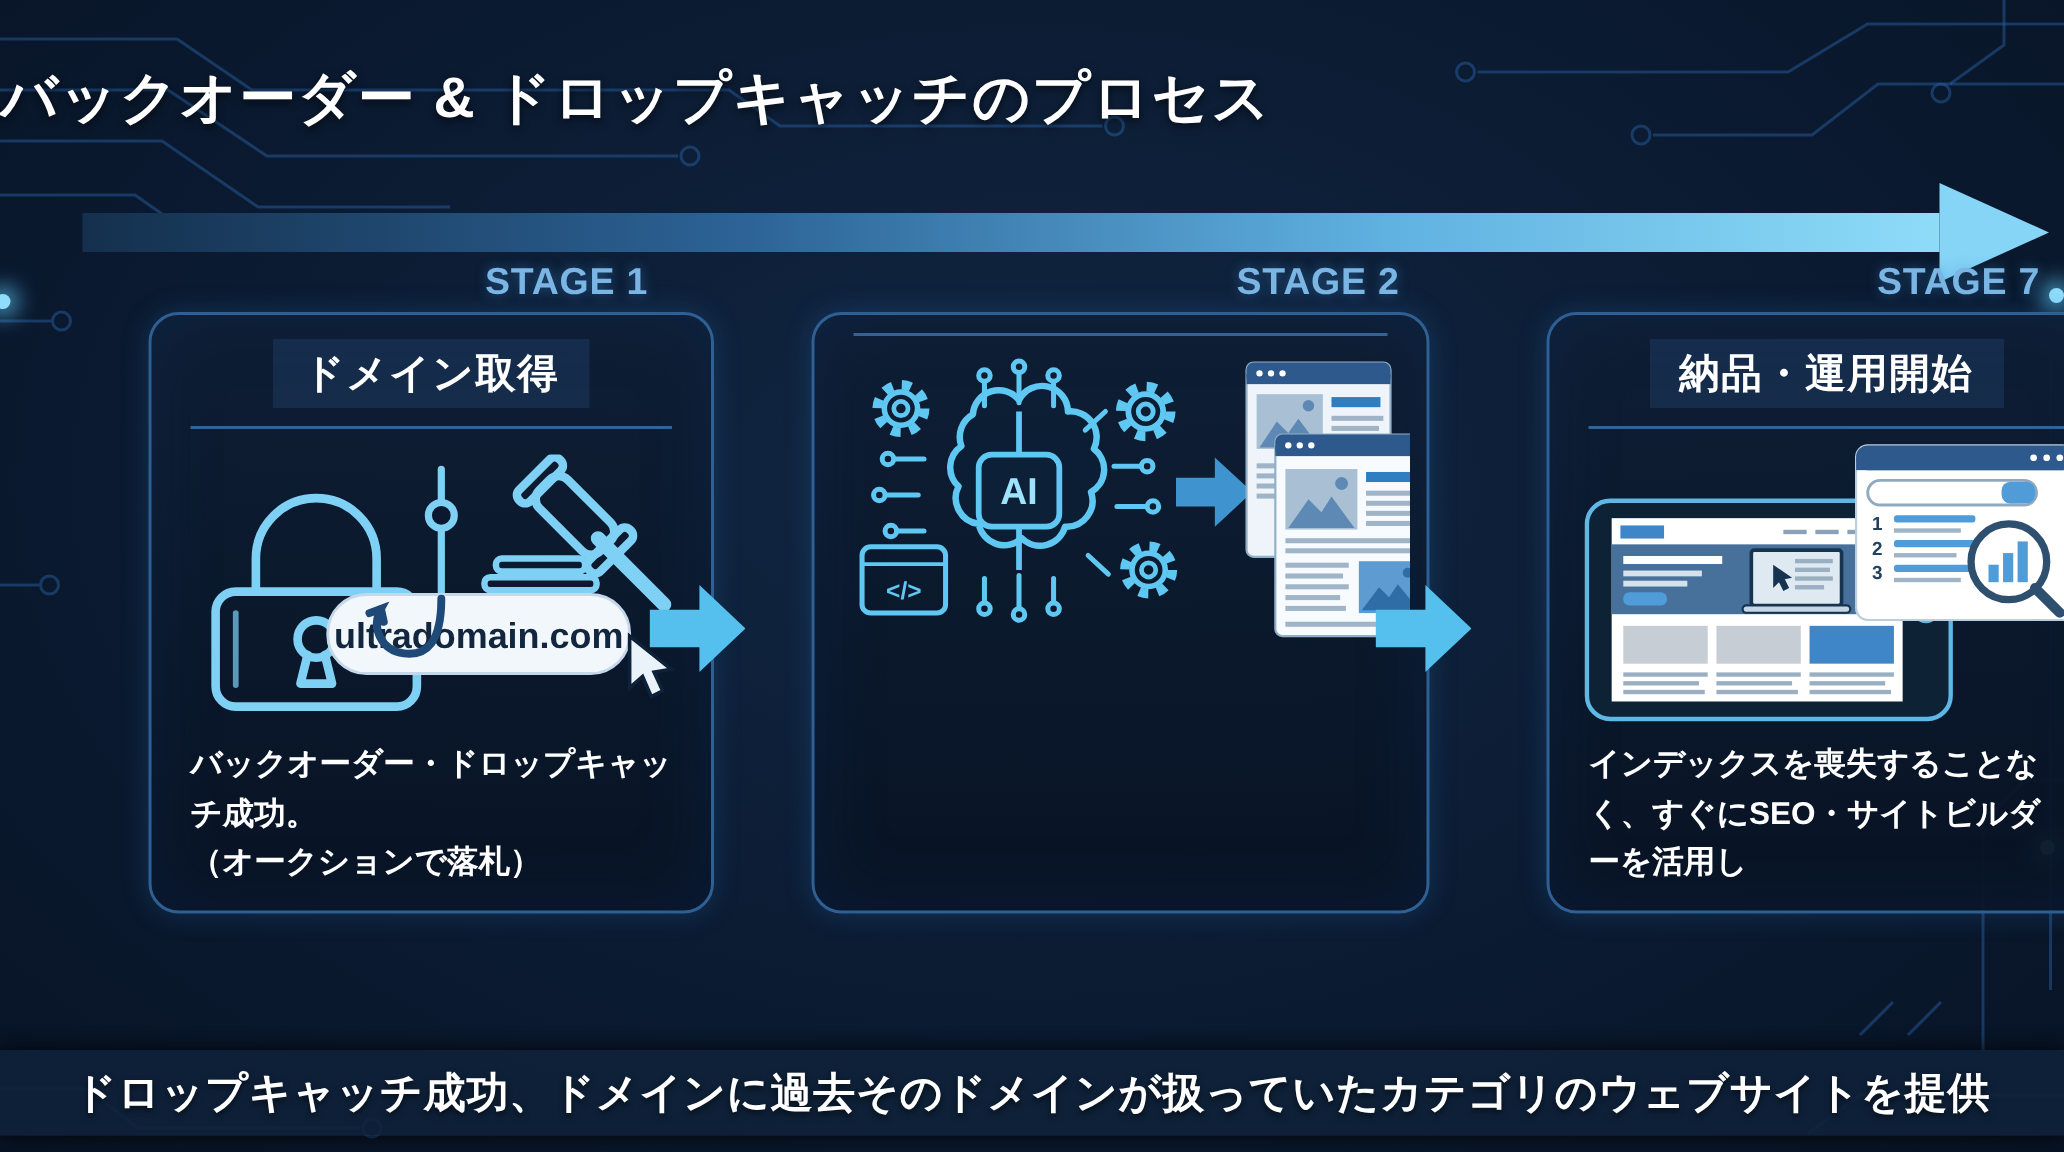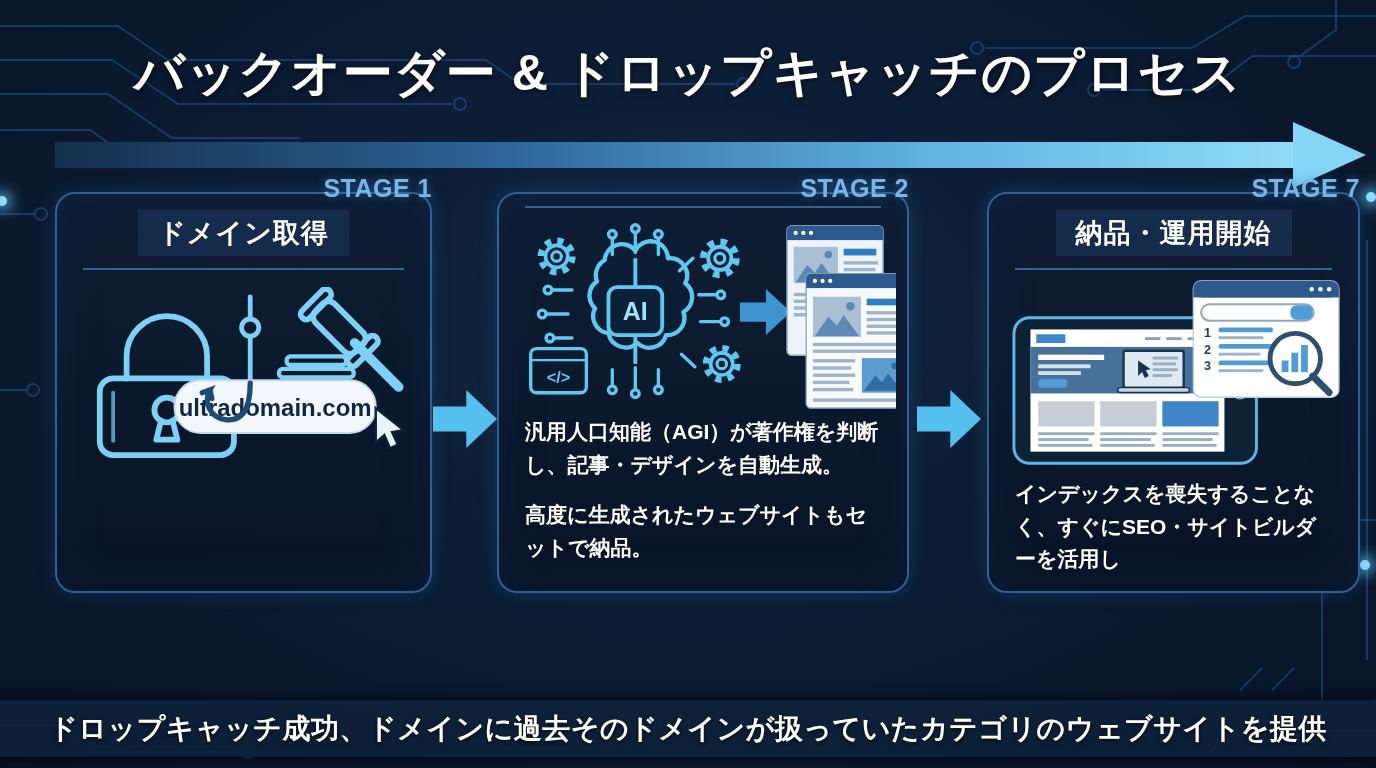--- a/index.html
+++ b/index.html
@@ -5,36 +5,36 @@
   html,body{margin:0;padding:0;background:#081426;}
   .canvas{position:relative;width:1376px;height:768px;overflow:hidden;
     background:radial-gradient(ellipse at 50% 42%, #122743 0%, #0b1b32 55%, #081426 100%);
     font-family:"Liberation Sans", sans-serif;}
   svg text{font-family:"Liberation Sans", sans-serif;}
 
   .circuit{position:absolute;inset:0;z-index:0;}
   .glow-dot{position:absolute;width:10px;height:10px;border-radius:50%;
     background:#8fdcfb;box-shadow:0 0 14px 5px rgba(95,200,245,.75);z-index:1;}
 
-  .main-title{position:absolute;top:40px;left:0;width:100%;margin:0;text-align:center;
-    font-size:50px;font-weight:800;color:#ffffff;letter-spacing:1px;z-index:3;
+  .main-title{position:absolute;top:40px;left:0;width:100%;margin:0;
+    font-size:38px;font-weight:800;color:#ffffff;letter-spacing:1px;z-index:3;
     text-shadow:0 2px 6px rgba(0,0,0,.6);}
 
   .timeline{position:absolute;left:40px;top:116px;z-index:2;}
 
   .stage-label{position:absolute;top:174px;text-align:right;font-size:25px;font-weight:700;
     color:#7ab5e3;letter-spacing:.5px;z-index:3;text-shadow:0 0 8px rgba(60,140,210,.5);}
   .s1{left:55px;width:377px;}
-  .s2{left:497px;width:412px;}
+  .s2{left:521px;width:412px;}
   .s3{left:987px;width:373px;}
 
-  .card{position:absolute;top:192px;height:401px;box-sizing:border-box;z-index:2;
+  .card{position:absolute;top:208px;height:401px;box-sizing:border-box;z-index:2;
     border:2px solid #2f6094;border-radius:20px;
     background:linear-gradient(180deg, rgba(14,30,52,.94) 0%, rgba(8,19,36,.94) 100%);
-    box-shadow:0 0 18px rgba(40,110,180,.28), inset 0 0 46px rgba(18,48,88,.30);}
+    box-shadow:0 0 18px rgba(40,110,180,.28), inset 0 0 46px rgba(18,48,88,.30);margin-left:44px;}
   .card1{left:55px;width:377px;}
   .card2{left:497px;width:412px;}
   .card3{left:987px;width:373px;}
 
   .card-header{text-align:center;margin-top:16px;}
   .card-header .band{display:inline-block;background:rgba(30,56,95,.55);
     padding:5px 20px;font-size:27px;font-weight:800;color:#ffffff;letter-spacing:1px;}
   .card-divider{border-top:2px solid #3c6fa5;margin:12px 26px 0;opacity:.85;}
   .card-art{height:192px;margin-top:10px;display:flex;justify-content:center;align-items:center;}
   .card-body{padding:6px 26px 0;color:#ffffff;font-size:21px;font-weight:700;line-height:1.55;}
@@ -144,20 +144,24 @@
 
         <g>
           <rect x="108" y="97" width="210" height="55" rx="27" fill="#f2f7fc" stroke="#c4d8ea" stroke-width="2"></rect>
           <text x="213" y="134" text-anchor="middle" font-size="25" font-weight="800" fill="#12263e">ultradomain.com</text>
         </g>
 
         <path d="M187,100 c0,30 -10,40 -26,38 c-16,-2 -23,-18 -16,-31 l-8,3 m8,-3 l2,9" stroke="#1f4a78" stroke-width="5.5" fill="none" stroke-linecap="round"></path>
 
         <path d="M318,126 l0,36 9,-8 6,14 8,-4 -6,-13 12,-2 z" fill="#eaf3fa" stroke="#0d2138" stroke-width="2.5"></path>
       </svg>
+    </div>
+    <div class="card-body">
+      <div class="line">バックオーダー・ドロップキャッチ成功。</div>
+      <div class="line">（オークションで落札）</div>
     </div>
   </section>
 
   <section class="card card2">
     <div class="card-divider"></div>
     <div class="card-art">
       <svg viewBox="0 0 390 200" width="385" height="192">
         <defs>
           <g id="gear">
             <circle r="15" fill="none" stroke="#5fc8f2" stroke-width="6" stroke-dasharray="5.9 5.9"></circle>
@@ -254,24 +258,20 @@
           <circle cx="394" cy="154" r="3.5" fill="#2e6da6"></circle>
           <rect x="309" y="147" width="44" height="3.5" fill="#9fb4c6"></rect>
             <rect x="309" y="154.5" width="40" height="3.5" fill="#9fb4c6"></rect>
           <rect x="309" y="162" width="44" height="3.5" fill="#9fb4c6"></rect>
             <rect x="309" y="169.5" width="38" height="3.5" fill="#9fb4c6"></rect>
           <rect x="309" y="177" width="42" height="3.5" fill="#9fb4c6"></rect>
           <rect x="309" y="188" width="94" height="3.5" fill="#9fb4c6"></rect>
         </g>
       </svg>
     </div>
-    <div class="card-body">
-      <p class="para">汎用人口知能（AGI）が著作権を判断し、記事・デザインを自動生成。</p>
-      <p class="para">高度に生成されたウェブサイトもセットで納品。</p>
-    </div>
   </section>
 
   <section class="card card3">
     <div class="card-header">
       <span class="band">納品・運用開始</span>
     </div>
     <div class="card-divider"></div>
     <div class="card-art">
       <svg viewBox="0 0 360 200" width="350" height="194">
 

